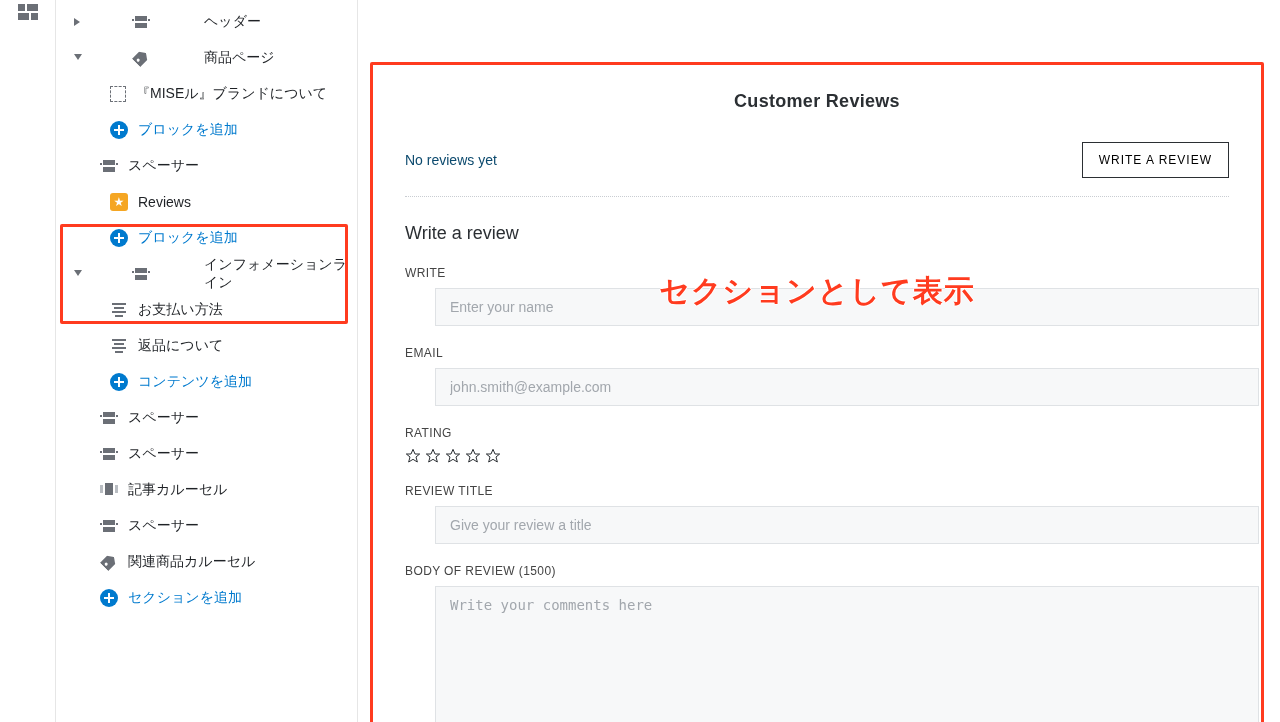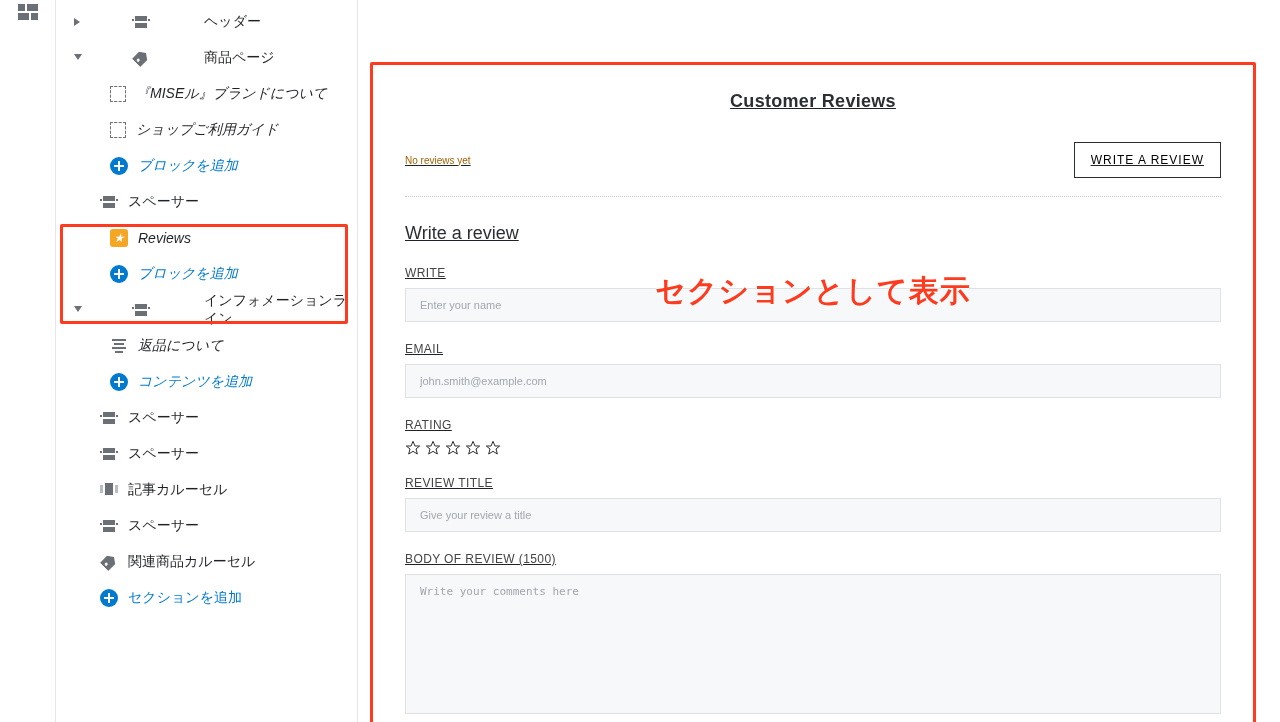--- a/index.html
+++ b/index.html
@@ -12,21 +12,21 @@
     .minirail-icon .b { left:9px; top:0; width:11px; height:7px; }
     .minirail-icon .c { left:0; top:9px; width:11px; height:7px; }
     .minirail-icon .d { left:13px; top:9px; width:7px; height:7px; }
 
     .sidebar { width: 302px; border-right: 1px solid #e6e6e6; padding: 4px 0 12px; overflow-y: auto; position: relative; }
     .sidebar-inner { padding-left: 8px; }
 
     .row { display: flex; align-items: center; height: 36px; position: relative; padding-right: 8px; cursor: pointer; }
     .indent-1 { padding-left: 10px; gap: 44px; }
     .indent-2 { padding-left: 36px; }
-    .indent-3 { padding-left: 46px; font-style: italic; }
+    .indent-3 { padding-left: 46px; }
 
     .caret { width: 8px; height: 8px; margin-right: 6px; position: relative; flex: none; }
     .caret::before { content: ""; position: absolute; left: 0; top: 0; border-style: solid; }
     .caret.right::before { border-width: 4px 0 4px 6px; border-color: transparent transparent transparent #6b6f76; }
     .caret.down::before { border-width: 6px 4px 0 4px; border-color: #6b6f76 transparent transparent transparent; }
 
     .ic { width: 18px; height: 18px; margin-right: 10px; flex: none; display: inline-flex; align-items: center; justify-content: center; }
     .label { font-size: 14px; color: #1f2226; }
     .label.link { color: #007ace; text-align: right; }
 
@@ -57,33 +57,33 @@
     .ic-text span:nth-child(2){ width:10px;}
     .ic-text span:nth-child(3){ width:14px;}
     .ic-text span:nth-child(4){ width:8px;}
 
     .ic-carousel { position:relative; width:18px; height:14px; }
     .ic-carousel::before{ content:""; position:absolute; left:5px; top:0; width:8px; height:12px; background:#6b6f76;}
     .ic-carousel::after{ content:""; position:absolute; left:0; top:2px; width:3px; height:8px; background:#b9bdc2; box-shadow: 15px 0 0 #b9bdc2;}
 
     .redbox-sidebar { position:absolute; left:60px; top:224px; width:288px; height:100px; border:3px solid #ff3b1f; pointer-events:none; border-radius:2px; }
 
-    .main { flex:1; position:relative; padding: 62px 16px 0 0; background:#fff;text-decoration:underline; }
+    .main { flex:1; position:relative; padding: 62px 8px 0 0; background:#fff; }
     .preview-wrap { margin: 0 8px 8px 12px; border:3px solid #ff3b1f; border-radius:2px; position:relative; padding: 26px 32px 40px; min-height: 640px; }
 
     .cr-title { text-align:center; font-size:18px; letter-spacing:.3px; color:#2b2f33; margin-bottom:30px; }
     .cr-top { display:flex; justify-content:space-between; align-items:center; margin-bottom:18px; }
-    .cr-empty { color:#a16207; font-size:10px; }
+    .cr-empty { color:#0c4a6e; font-size:14px; }
     .btn-outline { border:1px solid #2b2f33; background:#fff; padding:10px 16px; font-size:12px; letter-spacing:1px; cursor:pointer; }
 
     .dashed-sep { border:none; border-top:1px dotted #c9cdd2; margin: 18px 0 26px; }
 
     .form-heading { font-size:18px; color:#2b2f33; margin-bottom:22px; }
     .form-label { font-size:12px; letter-spacing:.4px; color:#444; margin-bottom:8px; display:block; }
-    .field { width:100%; border:1px solid #dfe2e5; background:#f7f8f9; padding:10px 14px; font-size:11px; color:#333; margin-bottom:20px; }
+    .field { width:100%; border:1px solid #dfe2e5; background:#f7f8f9; padding:10px 14px; font-size:14px; color:#333; margin-bottom:20px;margin-left:30px; }
     .field::placeholder { color:#a2a7ad; }
     textarea.field { min-height:140px; resize:none; }
 
     .stars { display:flex; gap:4px; margin:6px 0 20px; }
     .star { width:16px; height:16px; display:inline-block; color:#2b2f33; }
     .star svg { width:16px; height:16px; }
 
     .overlay-text { position:absolute; top:206px; left:50%; transform:translateX(-50%); font-size:30px; font-weight:800; color:#ff3b1f; text-shadow: 0 1px 0 #fff, 1px 0 0 #fff, -1px 0 0 #fff, 0 -1px 0 #fff; letter-spacing:1px; pointer-events:none; }
   </style>
 </head>
@@ -116,24 +116,20 @@
         <span class="ic">
             <span class="ic-tag"></span>
           </span>
         <span class="label">商品ページ</span>
       </div>
       <div class="row indent-3">
         <span class="ic ic-frame"></span>
         <span class="label">『MISEル』ブランドについて</span>
       </div>
       <div class="row indent-3">
-        <span class="ic ic-frame"></span>
-        <span class="label">ショップご利用ガイド</span>
-      </div>
-      <div class="row indent-3">
         <span class="ic ic-plus"></span>
         <span class="label link">ブロックを追加</span>
       </div>
 
       <div class="row indent-2">
         <span class="ic ic-section">
             <span class="dots"></span>
           </span>
         <span class="label">スペーサー</span>
       </div>
@@ -146,20 +142,29 @@
         <span class="ic ic-plus"></span>
         <span class="label link">ブロックを追加</span>
       </div>
 
       <div class="row indent-1">
         <span class="caret down"></span>
         <span class="ic ic-section">
             <span class="dots"></span>
           </span>
         <span class="label">インフォメーションライン</span>
+      </div>
+      <div class="row indent-3">
+        <span class="ic ic-text">
+            <span></span>
+            <span></span>
+            <span></span>
+            <span></span>
+          </span>
+        <span class="label">お支払い方法</span>
       </div>
       <div class="row indent-3">
         <span class="ic ic-text">
             <span></span>
             <span></span>
             <span></span>
             <span></span>
           </span>
         <span class="label">返品について</span>
       </div>

